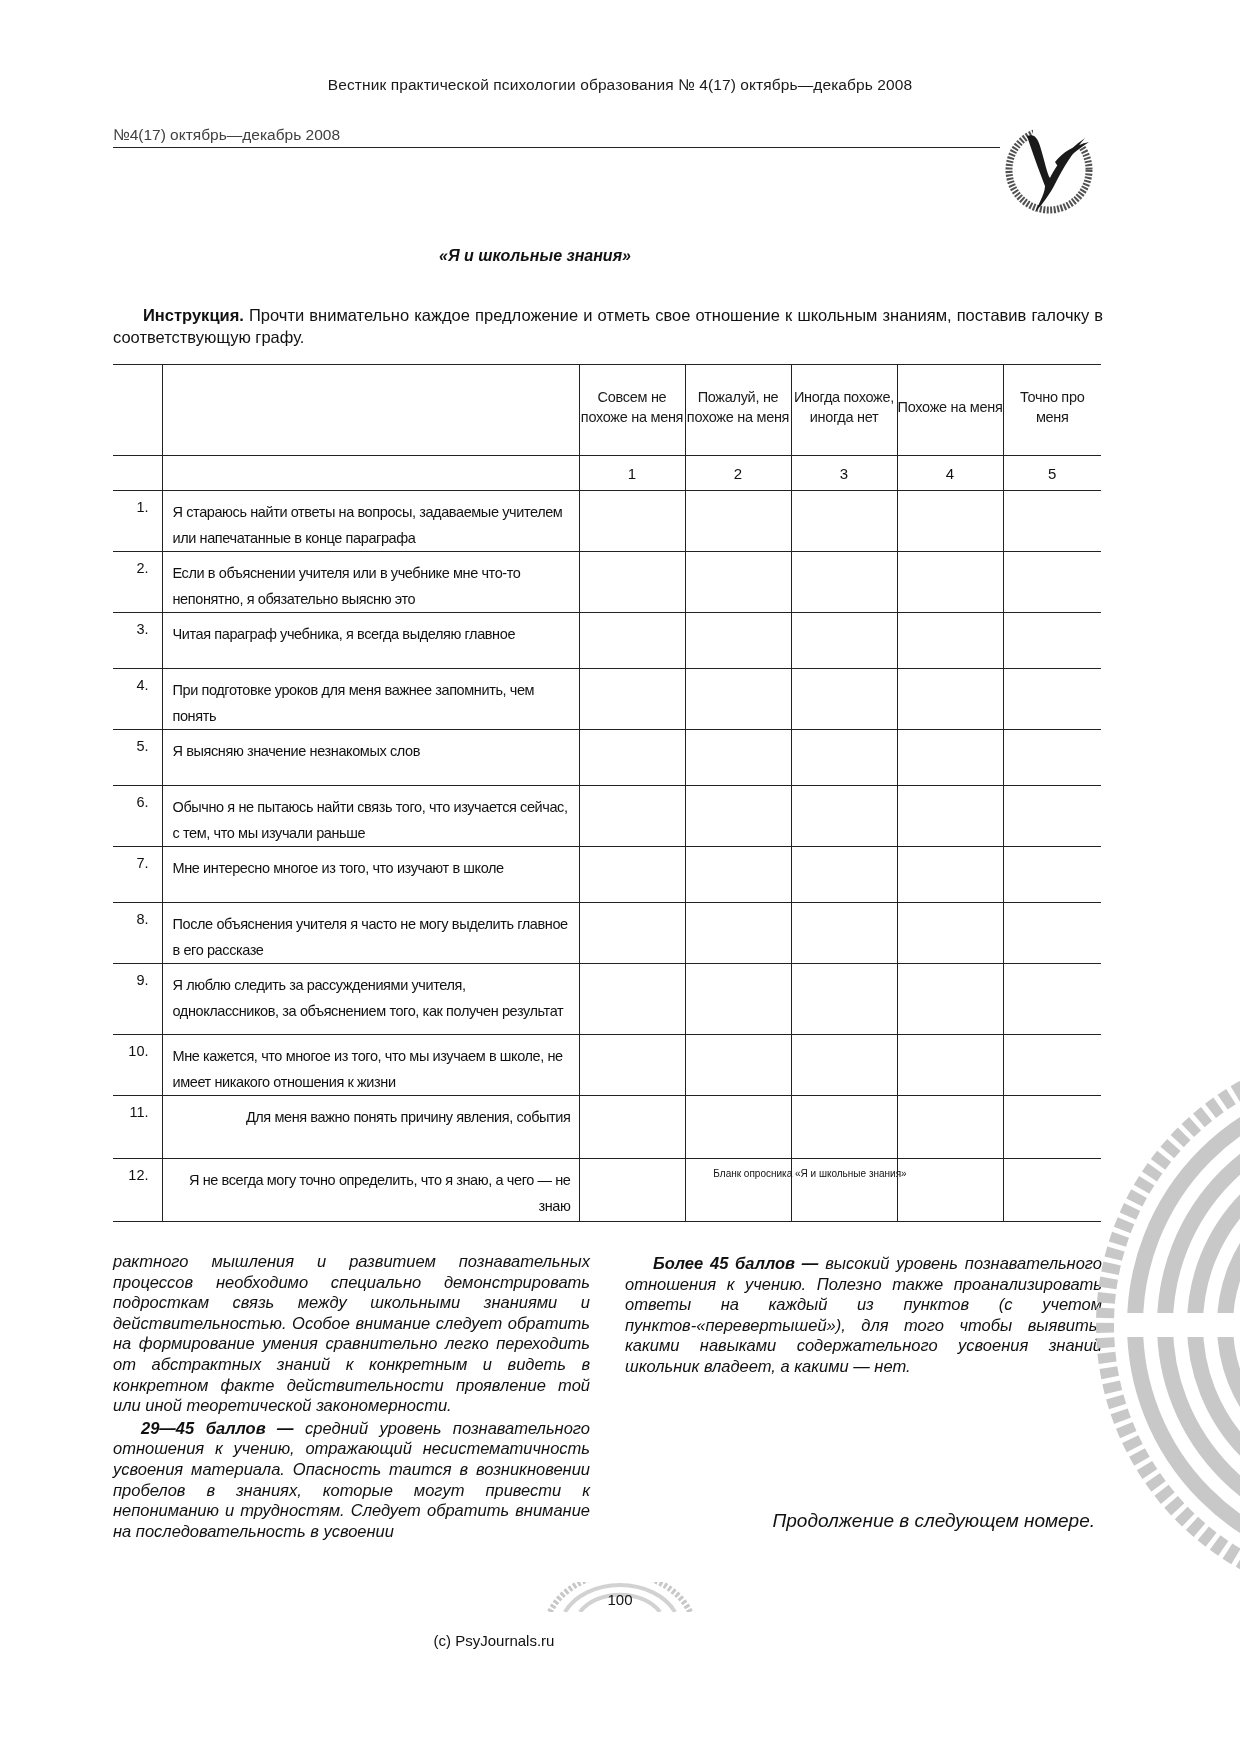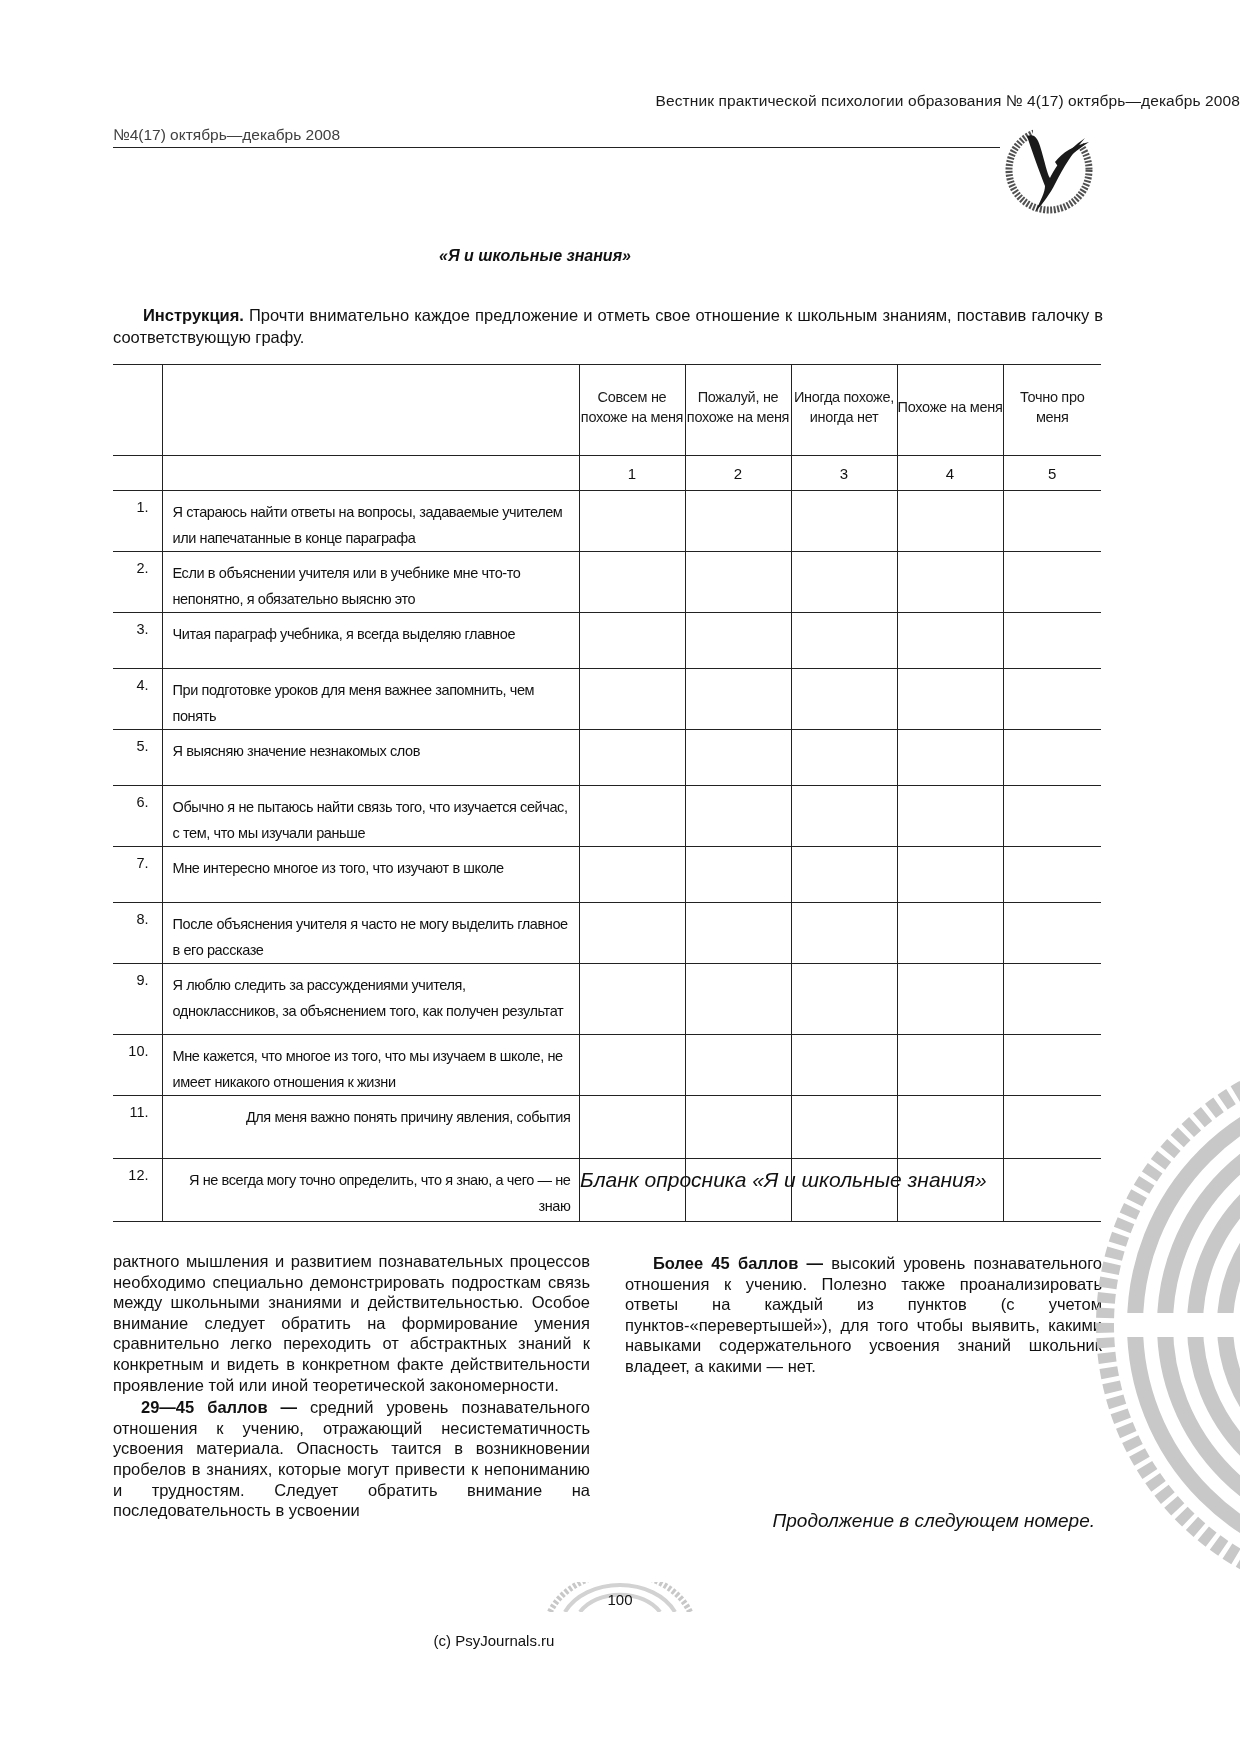--- a/index.html
+++ b/index.html
@@ -1,38 +1,38 @@
 <!DOCTYPE html>
 <html><head>
 <meta charset="utf-8">
 <style>
   html, body { margin: 0; padding: 0; background: #ffffff; }
   body { width: 1240px; height: 1754px; position: relative; overflow: hidden; font-family: "Liberation Sans", "DejaVu Sans", sans-serif; color: #111; }
   .abs { position: absolute; }
-  .running-head { top: 92px; left: 0; width: 1240px; text-align: right; font-size: 15.5px; letter-spacing: 0.1px; color: #1a1a1a; }
+  .running-head { top: 76px; left: 0; width: 1240px; text-align: center; font-size: 15.5px; letter-spacing: 0.1px; color: #1a1a1a; }
   .issue-line { top: 126px; left: 113px; font-size: 15.5px; color: #404040; }
   .header-rule { top: 147px; left: 113px; width: 887px; height: 0; border-top: 1.3px solid #222; }
   .logo { top: 112px; left: 993px; width: 112px; height: 112px; }
   .title { top: 247px; left: 0; width: 1070px; text-align: center; font-size: 16px; font-weight: bold; font-style: italic; }
   .instr { top: 304px; left: 113px; width: 990px; font-size: 16.5px; line-height: 22px; text-align: justify; text-indent: 30px; }
   .instr b { font-weight: bold; }
   table.form { position: absolute; top: 364px; left: 113px; border-collapse: collapse; table-layout: fixed; width: 988px; font-family: "Liberation Sans", sans-serif; }
   table.form td, table.form th { border-top: 1.3px solid #222; border-bottom: 1.3px solid #222; padding: 0; font-weight: normal; }
   table.form th + th, table.form td + td { border-left: 1.3px solid #222; }
   .hdr-cell { height: 84px; font-size: 14.5px; line-height: 20px; text-align: center; vertical-align: middle; letter-spacing: -0.3px; color: #1a1a1a; padding-bottom: 6px !important; }
   .num-cell { height: 34px; font-size: 15px; text-align: center; vertical-align: middle; }
   .q-num { text-align: right; padding-right: 13px !important; vertical-align: top; padding-top: 8px !important; font-size: 14.5px; }
   .q-text { vertical-align: top; padding: 8px 8px 0 10px !important; font-size: 14.5px; line-height: 26px; letter-spacing: -0.4px; }
   .ans { vertical-align: top; }
   tr.r48 td { height: 47px; }
   tr.r63 td { height: 62px; }
   tr.r54 td { height: 54px; text-align: right; }
-  .caption { top: 1168px; left: 580px; width: 460px; text-align: left; font-size: 21px; font-style: italic; }
+  .caption { top: 1168px; left: 580px; width: 460px; text-align: center; font-size: 10px; }
   .col { font-size: 16.5px; line-height: 20.6px; text-align: justify; }
-  .col p { margin: 0; }
+  .col p { margin: 0; font-style: italic; }
   .col p.ind { text-indent: 28px; margin-top: 2px; }
   .col-left { top: 1251px; left: 113px; width: 477px; }
   .col-right { top: 1251px; left: 625px; width: 477px; }
   .continued { top: 1510px; left: 625px; width: 470px; text-align: right; font-size: 19px; font-style: italic; }
   .page-num { top: 1591px; left: 0; width: 1240px; text-align: center; font-size: 15px; z-index: 2; }
   .page-arc { top: 1582px; left: 545px; width: 150px; height: 30px; }
   .copyright { top: 1632px; left: 0; width: 988px; text-align: center; font-size: 15px; }
   .labyrinth { top: 1025px; left: 1055px; width: 185px; height: 590px; }
 </style>
 </head>

